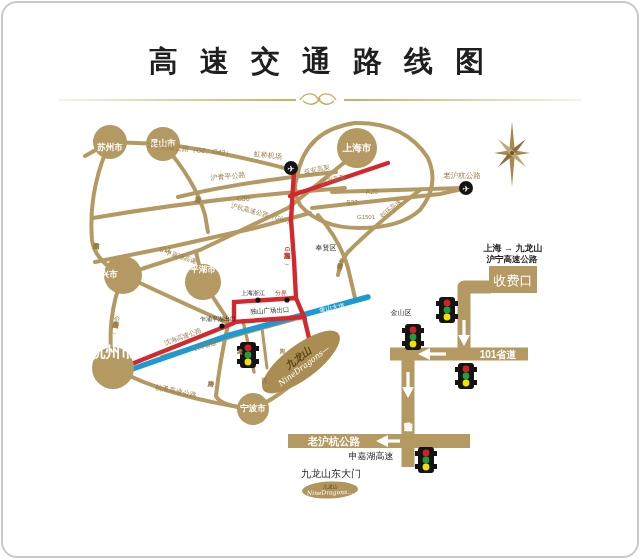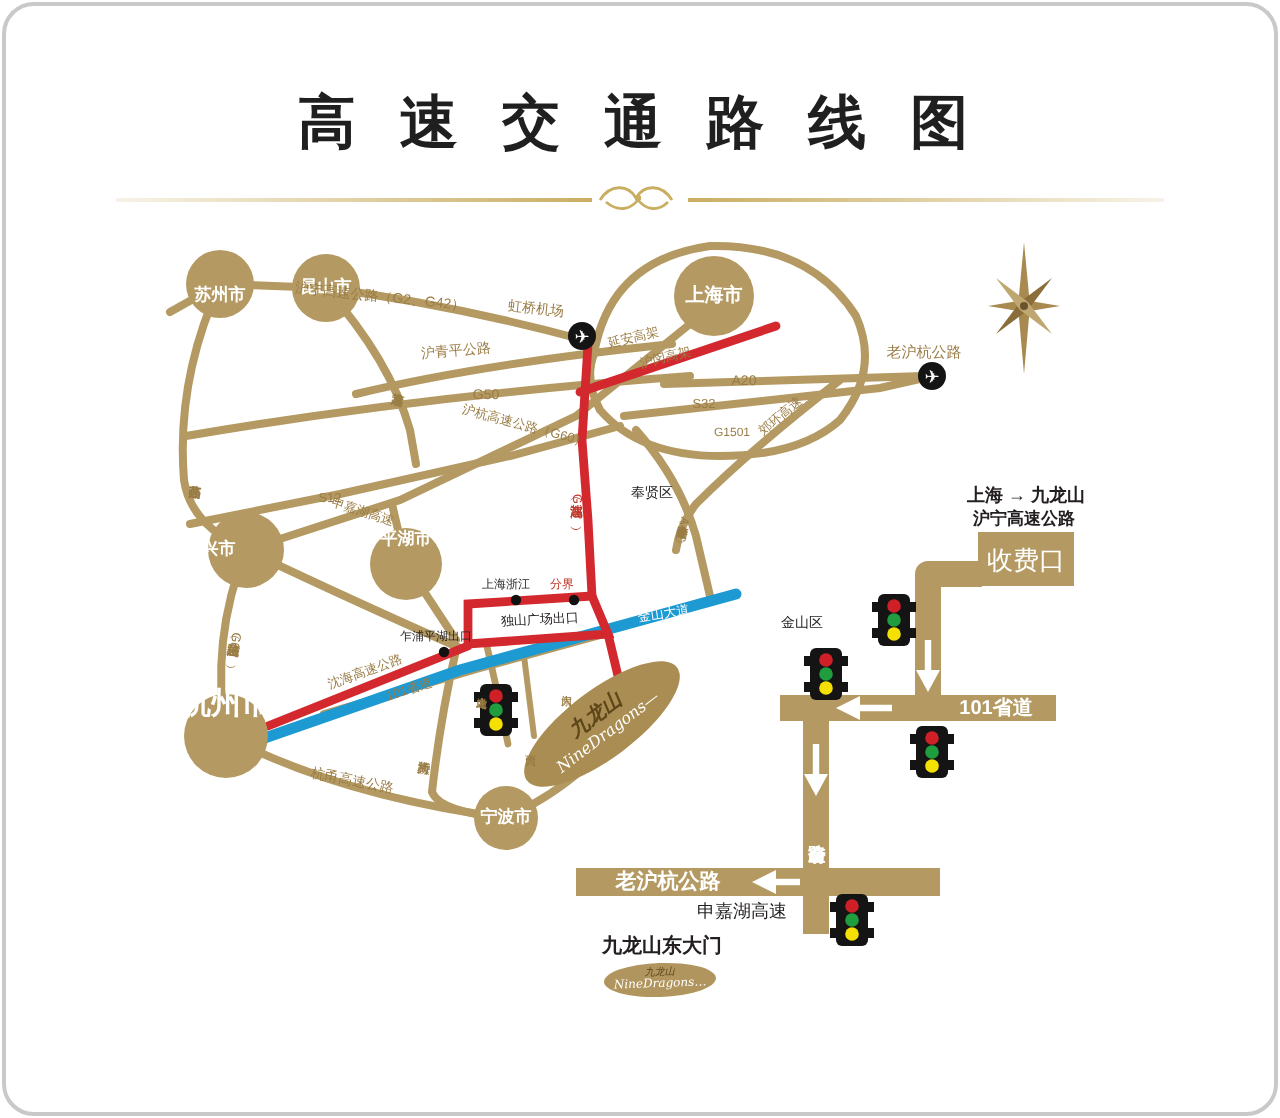--- a/index.html
+++ b/index.html
@@ -207,20 +207,20 @@
     <span class="en">NineDragons—</span>
   </div>
 
   <div class="lbl blk" style="left:513px;top:248px;font-size:9px;font-weight:bold">上海 → 九龙山</div>
   <div class="lbl blk" style="left:512px;top:259px;font-size:8.5px;font-weight:bold">沪宁高速公路</div>
   <div class="lbl wht" style="left:513px;top:280px;font-size:13px;font-weight:normal">收费口</div>
   <div class="lbl wht" style="left:498px;top:355px;font-size:10px;font-weight:bold">101省道</div>
   <div class="lbl v wht" style="left:408px;top:415px;font-size:9px;font-weight:bold">翁金路</div>
   <div class="lbl wht" style="left:334px;top:441px;font-size:10.5px;font-weight:bold">老沪杭公路</div>
   <div class="lbl blk" style="left:371px;top:456px;font-size:9px">申嘉湖高速</div>
-  <div class="lbl blk" style="left:331px;top:474px;font-size:10px;font-weight:bold">九龙山东大门</div>
+  <div class="lbl blk" style="left:331px;top:474px;font-size:10px;font-weight:normal">九龙山东大门</div>
   <div class="logo-text">
     <span class="cn">九龙山</span>
     <span class="en">NineDragons…</span>
   </div>
 
   <div class="frame"></div>
 </div>
 
 </body></html>

